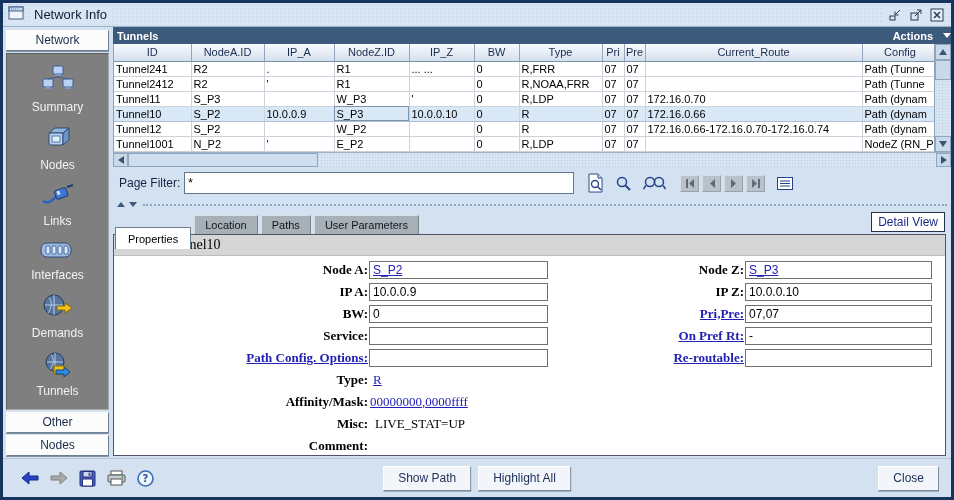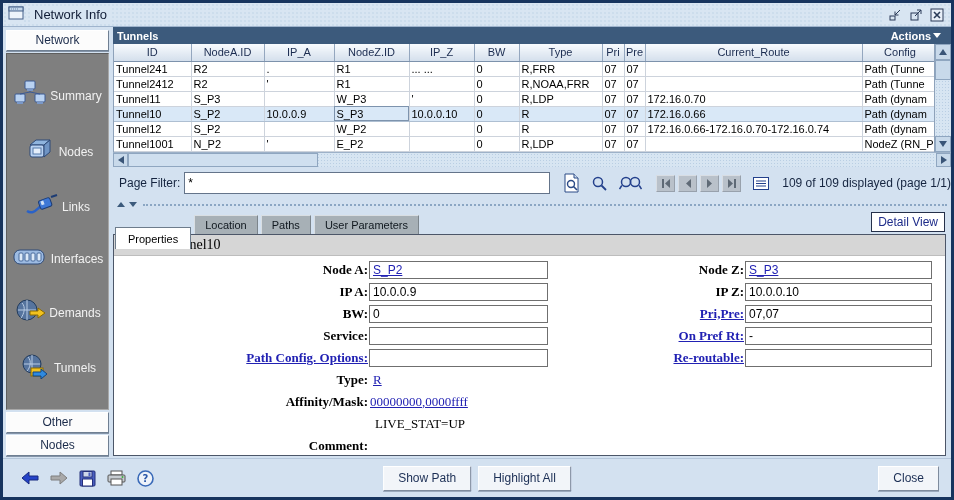--- a/index.html
+++ b/index.html
@@ -18,28 +18,28 @@
 
   
   .main{ position:absolute; top:27px; left:3px; right:3px; bottom:42px; background:#d3e1f0; display:flex;}
 
   
   .sidebar{ width:108px; display:flex; flex-direction:column; padding:3px 2px 0 3px; background:#d3e1f0;}
   .side-btn{ height:21px; background:#fcfcfc; border:1px solid #6f7f92; border-top-color:#fff; border-left-color:#fff;
     box-shadow:0 1px 0 #8494a8; font-size:12px; color:#1b2b4a; text-align:center; line-height:19px; cursor:pointer; margin-bottom:2px;}
   .nav-panel{ flex:1; background:#7f7f7f; border:1px solid #5e5e5e; border-bottom-color:#a8a8a8; border-right-color:#a8a8a8;
     display:flex; flex-direction:column; justify-content:space-evenly; align-items:center; margin-bottom:2px;}
-  .nav-item{ display:flex; flex-direction:row; align-items:center; gap:3px; cursor:pointer;}
+  .nav-item{ display:flex; flex-direction:column; align-items:center; gap:3px; cursor:pointer;}
   .nav-item .lbl{ color:#f2f2f2; font-size:12px;}
 
   
   .content{ flex:1; display:flex; flex-direction:column; padding-left:2px; min-width:0;}
   .panel-titlebar{ height:17px; background:#3c5a7c; color:#fff; display:flex; align-items:center; font-size:11px; font-weight:bold;}
   .panel-titlebar .name{ padding-left:4px;}
-  .panel-titlebar .actions{ margin-left:auto; padding-right:10px; cursor:pointer; display:flex; align-items:center; gap:2px;}
+  .panel-titlebar .actions{ margin-left:auto; cursor:pointer; display:flex; align-items:center; gap:10px;}
   .caret-down{ width:0; height:0; border-left:4px solid transparent; border-right:4px solid transparent; border-top:5px solid #fff;}
 
   
   .table-wrap{ position:relative; background:#fff; border-left:1px solid #8ea2ba;}
   table.tunnels{ border-collapse:collapse; table-layout:fixed; width:824px; font-size:11px;}
   table.tunnels th{ height:17px; font-weight:normal; color:#1b2c50; text-align:center;
     background:linear-gradient(#f8fbfe,#d4dfec); border-right:1px solid #94a7bf; border-bottom:1px solid #7d92ac; overflow:hidden; white-space:nowrap;}
   table.tunnels td{ height:15px; border-right:1px solid #cdd3dc; border-bottom:1px solid #cdd3dc; padding:0 2px;
     overflow:hidden; white-space:nowrap; color:#000; background:#fff;}
   tr.selected td{ background:#d9e8f7; border-bottom-color:#aebfd2;}
@@ -406,21 +406,20 @@
             </span>
         </span>
         <span class="fic" style="margin-left:12px">
           <svg width="16" height="13" viewBox="0 0 16 13">
               <rect x="0.5" y="0.5" width="15" height="12" fill="#fff" stroke="#23408c"></rect>
               <line x1="3" y1="4" x2="13" y2="4" stroke="#23408c"></line>
               <line x1="3" y1="6.5" x2="13" y2="6.5" stroke="#23408c"></line>
               <line x1="3" y1="9" x2="13" y2="9" stroke="#23408c"></line>
             </svg>
         </span>
-        <span class="status">109 of 109 displayed (page 1/1)</span>
       </div>
 
       <div class="splitter">
         <span class="split-btns">
           <span class="mini-tri-up"></span>
           <span class="mini-tri-dn"></span>
         </span>
         <span class="split-dots"></span>
       </div>
 
@@ -468,20 +467,21 @@
           <span class="flab link">Re-routable:</span>
           <span class="fieldbox"></span>
           <span></span>
 
           <span class="flab">Type:</span>
           <span class="bval vlink" style="grid-column:2 / 6; padding-left:5px">R</span>
 
           <span class="flab">Affinity/Mask:</span>
           <span class="bval vlink" style="grid-column:2 / 6">00000000,0000ffff</span>
 
+          <span class="flab">Misc:</span>
           <span class="bval" style="grid-column:2 / 6">LIVE_STAT=UP</span>
 
           <span class="flab">Comment:</span>
           <span class="bval" style="grid-column:2 / 6"></span>
 
         </div>
       </div>
 
     </div>
   </div>

